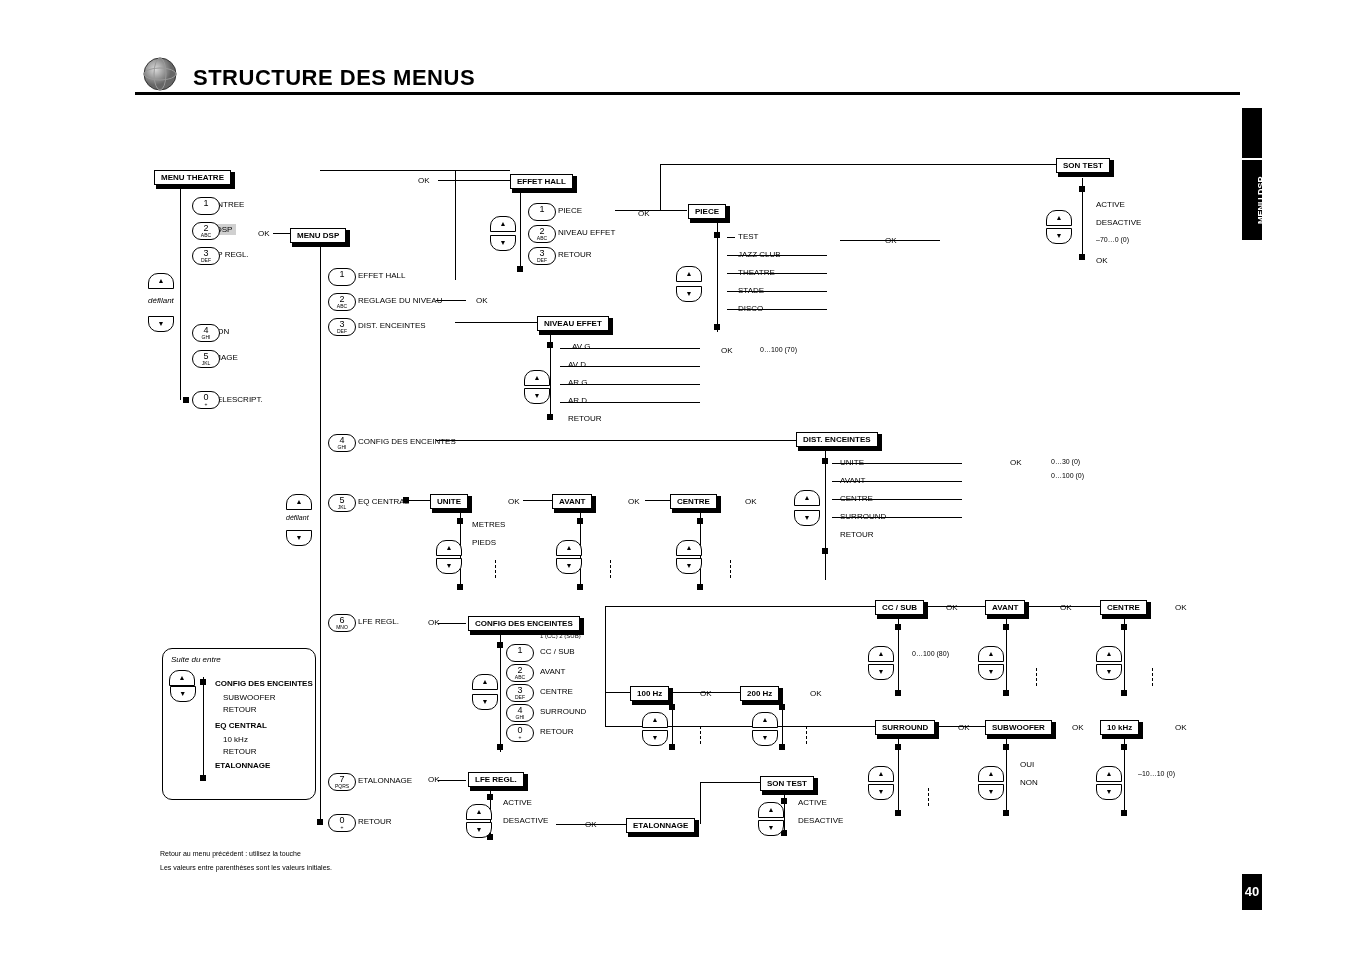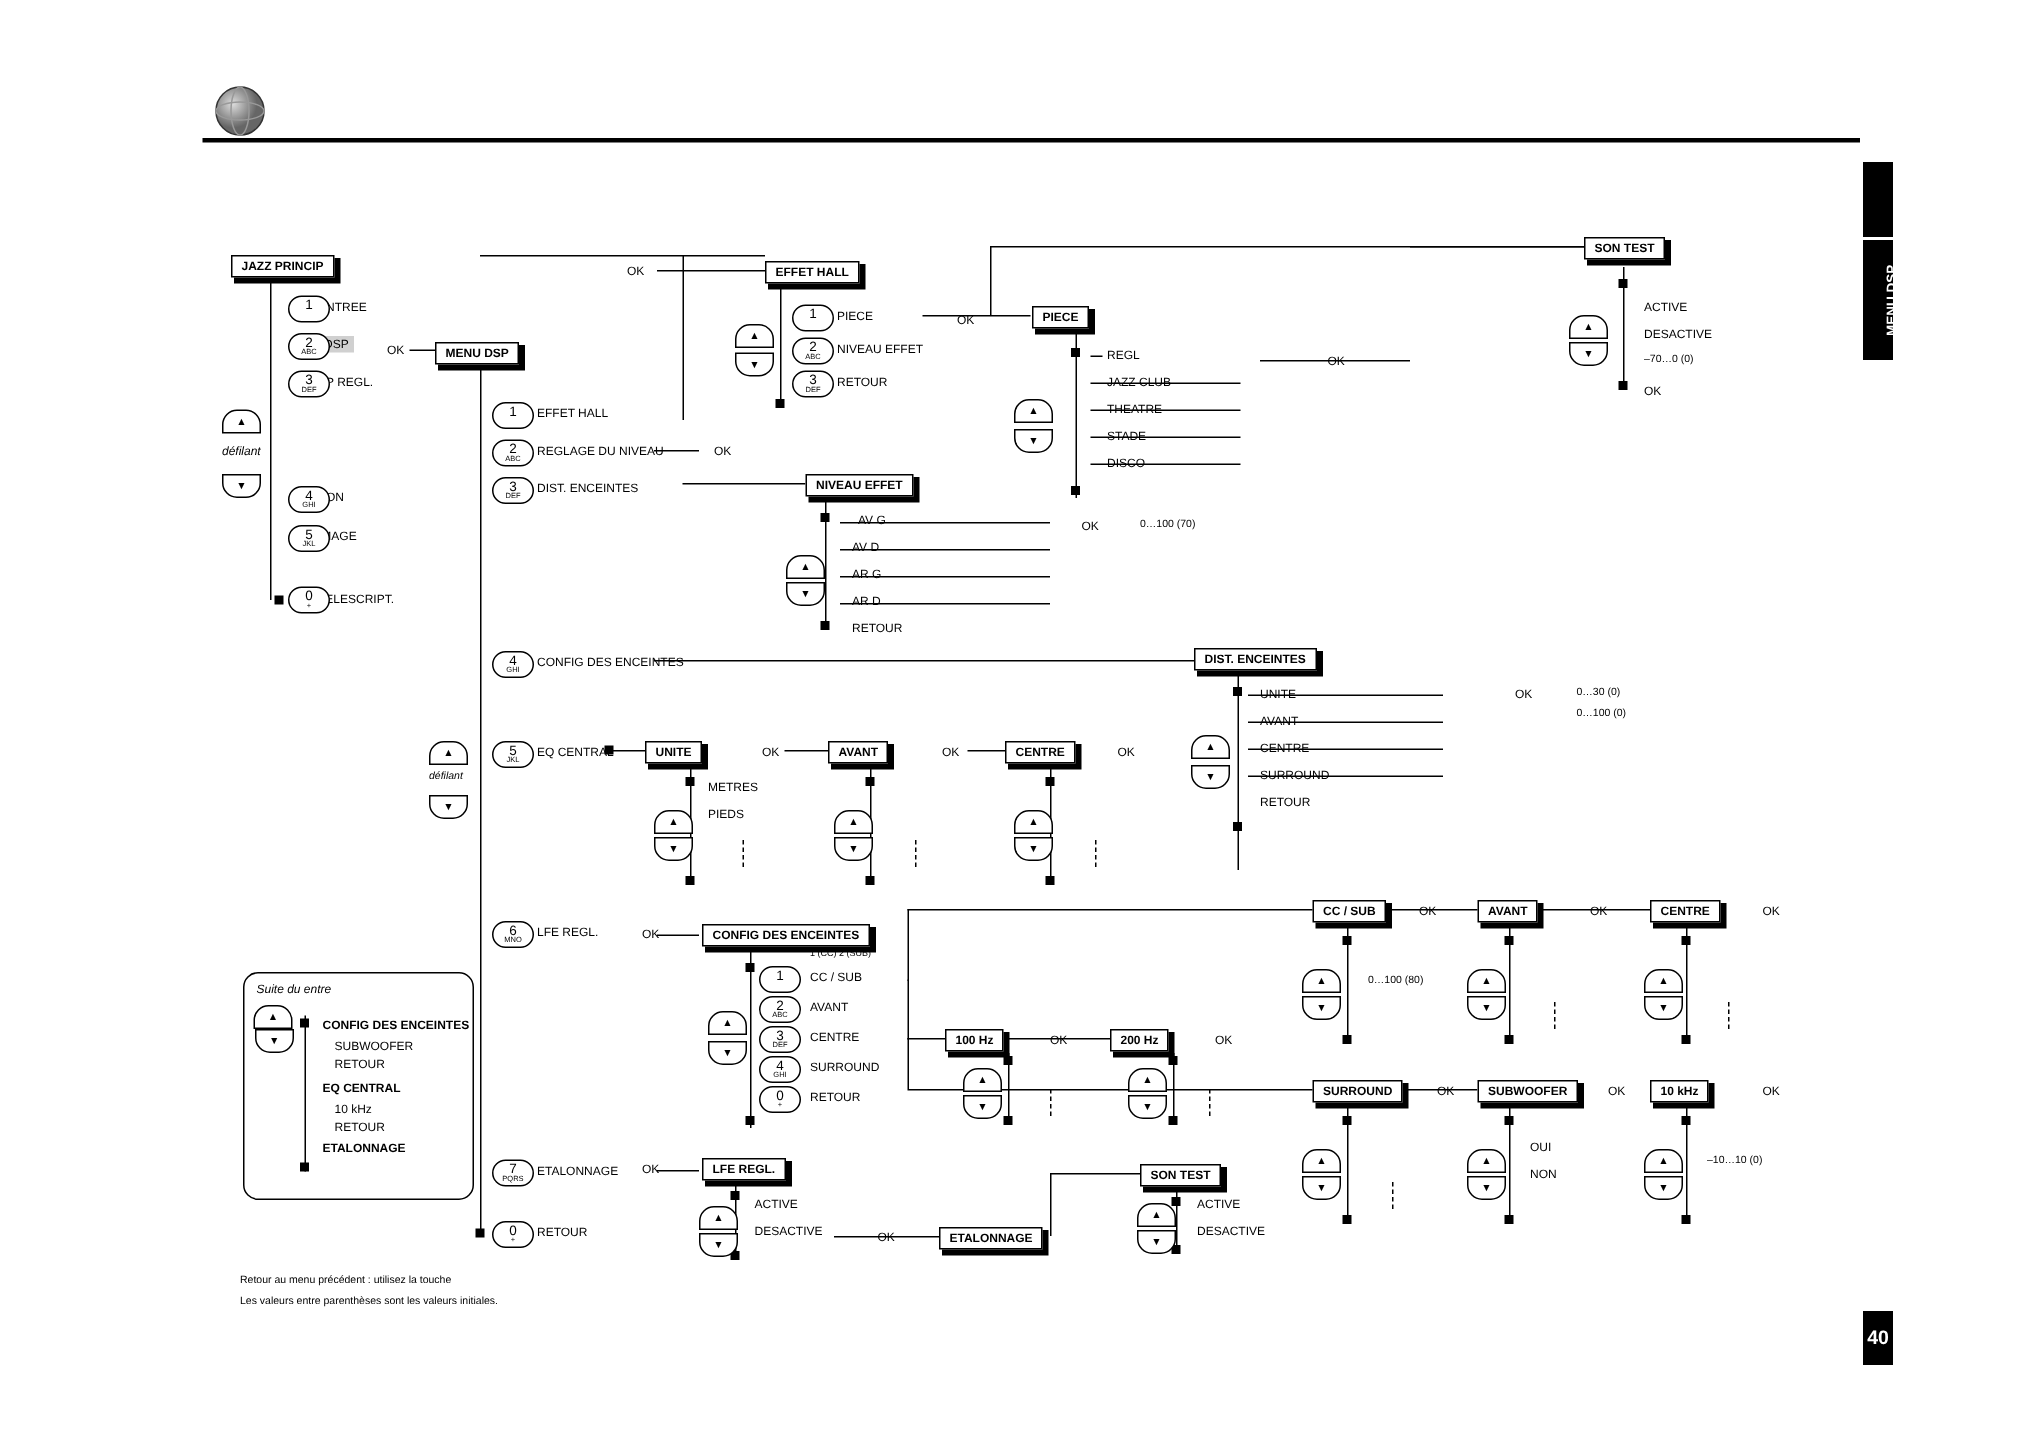--- a/index.html
+++ b/index.html
@@ -59,20 +59,21 @@
   .roundbox { position:absolute; border:1px solid #000; border-radius:10px; padding:6px; }
 
   .page { position:absolute; width:1352px; height:954px; left:0; top:0; }
 </style>
 </head>
 <body>
 
 <div class="page">
 
   <div class="topline"></div>
+  <div class="title">STRUCTURE DES MENUS</div>
 
   <svg style="position:absolute;left:140px;top:54px" width="40" height="40" viewBox="0 0 40 40">
     <defs>
         <radialGradient id="g" cx="35%" cy="35%">
           <stop offset="0%" stop-color="#ddd"></stop>
           <stop offset="100%" stop-color="#666"></stop>
         </radialGradient>
       </defs>
     <circle cx="20" cy="20" r="16" fill="url(#g)" stroke="#333"></circle>
     <ellipse cx="20" cy="20" rx="16" ry="6" fill="none" stroke="#999"></ellipse>
@@ -80,21 +81,21 @@
   </svg>
 
   <div class="tab1"></div>
   <div class="tab2">
       <span>MENU DSP</span>
     </div>
   <div class="tab3">40</div>
 
   <div class="label" style="left:154px;top:170px">
     <div class="sh"></div>
-      <div class="fg">JAZZ PRINCIP</div>
+      <div class="fg">MENU THEATRE</div>
   </div>
 
   <div class="txt" style="left:212px;top:200px">ENTREE</div>
   <div class="txt" style="left:212px;top:225px"><span class="hl">DSP</span></div>
   <div class="txt" style="left:212px;top:250px">SP REGL.</div>
   <div class="txt" style="left:212px;top:327px">SON</div>
   <div class="txt" style="left:212px;top:353px">IMAGE</div>
   <div class="txt" style="left:212px;top:395px">TELESCRIPT.</div>
 
   <div class="key" style="left:192px;top:197px">
@@ -213,21 +214,21 @@
   <div class="label" style="left:688px;top:204px">
     <div class="sh"></div>
       <div class="fg">PIECE</div>
   </div>
   <div class="hln" style="left:615px;top:210px;width:72px"></div>
   <div class="vln" style="left:717px;top:222px;height:110px"></div>
   <div class="sq" style="left:714px;top:232px"></div>
   <div class="sq" style="left:714px;top:324px"></div>
   <div class="ud up arrUp" style="left:676px;top:266px"></div>
   <div class="ud dn arrDn" style="left:676px;top:286px"></div>
-  <div class="txt" style="left:738px;top:232px">REGL</div>
+  <div class="txt" style="left:738px;top:232px">TEST</div>
   <div class="txt" style="left:738px;top:250px">JAZZ CLUB</div>
   <div class="txt" style="left:738px;top:268px">THEATRE</div>
   <div class="txt" style="left:738px;top:286px">STADE</div>
   <div class="txt" style="left:738px;top:304px">DISCO</div>
   <div class="hln" style="left:727px;top:237px;width:8px"></div>
   <div class="hln" style="left:727px;top:255px;width:100px"></div>
   <div class="hln" style="left:727px;top:273px;width:100px"></div>
   <div class="hln" style="left:727px;top:291px;width:100px"></div>
   <div class="hln" style="left:727px;top:309px;width:100px"></div>
   <div class="ok" style="left:885px;top:236px">OK</div>

